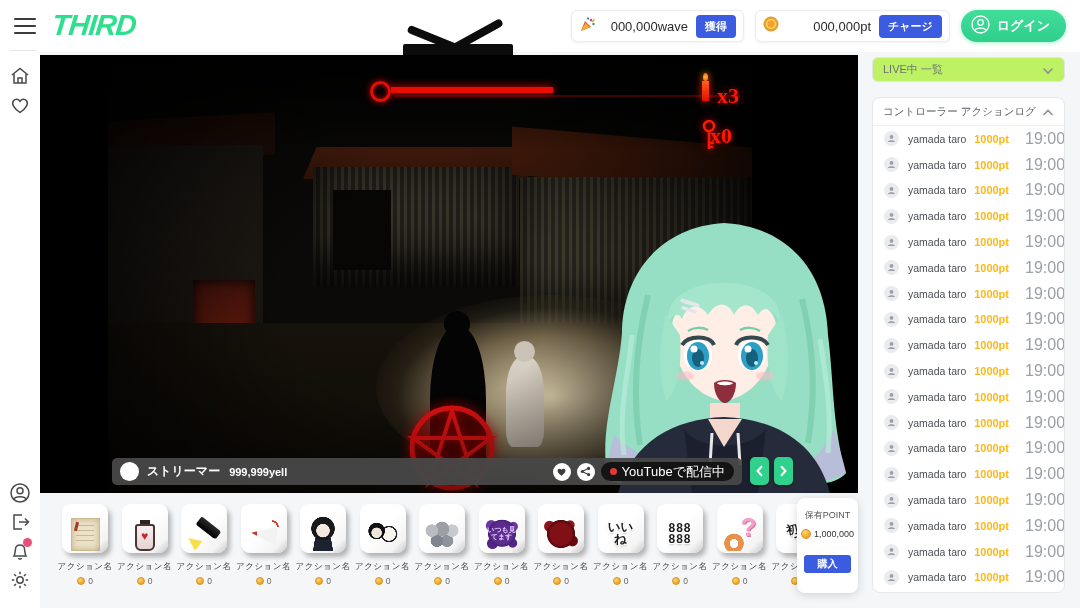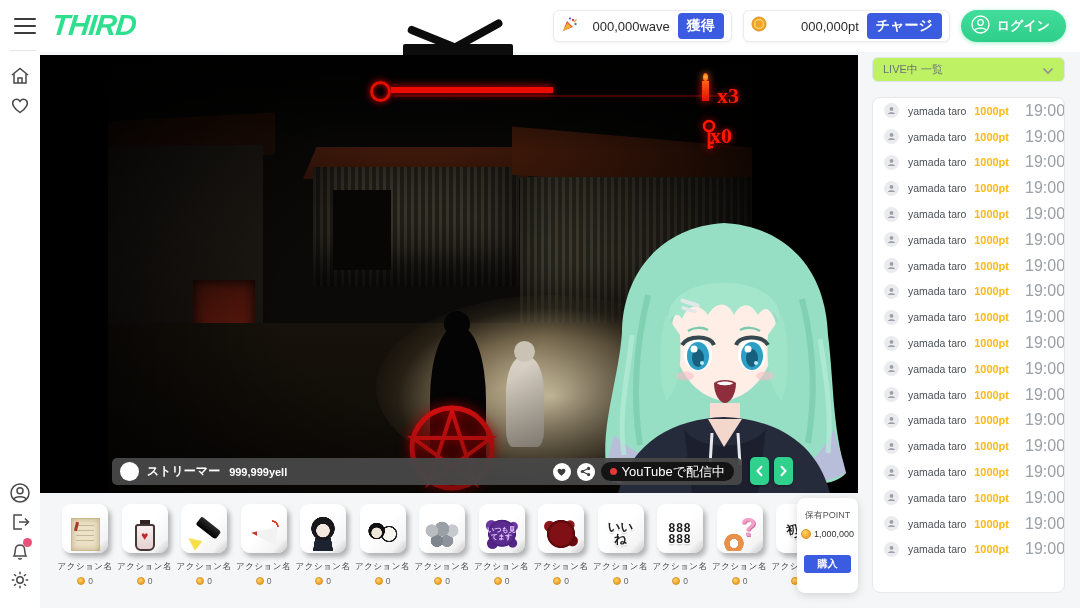--- a/index.html
+++ b/index.html
@@ -9,21 +9,21 @@
     -webkit-font-smoothing:antialiased;
   }
   
   .header{position:absolute;left:0;top:0;width:1080px;height:52px;background:#fff;z-index:1;}
   .hamburger{position:absolute;left:14px;top:18px;width:22px;height:16px;display:flex;flex-direction:column;justify-content:space-between;cursor:pointer;}
   .hamburger span{display:block;height:2.4px;background:#3c3c3c;border-radius:2px;}
   .logo{position:absolute;left:52px;top:9px;font-size:29px;font-weight:bold;font-style:italic;color:#2ee08e;letter-spacing:-1px;transform:skewX(-6deg);}
   .header-right{position:absolute;right:14px;top:10px;height:32px;display:flex;align-items:center;gap:11px;}
   .balance-pill{height:30px;background:#fff;border:1px solid #ececec;border-radius:6px;box-shadow:0 1px 3px rgba(0,0,0,.06);display:flex;align-items:center;padding:0 7px;gap:8px;}
   .balance-val{font-size:13px;color:#2b2b2b;min-width:84px;text-align:right;}
-  .mini-btn{background:#3b5ce0;color:#fff;font-size:14px;border:none;border-radius:4px;padding:4px 9px;font-weight:bold;cursor:pointer;white-space:nowrap;}
+  .mini-btn{background:#3b5ce0;color:#fff;font-size:11px;border:none;border-radius:4px;padding:4px 9px;font-weight:bold;cursor:pointer;white-space:nowrap;}
   .login-btn{height:32px;background:linear-gradient(180deg,#42dd9b,#2fce8b);border:none;border-radius:16px;color:#fff;font-size:13px;font-weight:bold;display:flex;align-items:center;gap:7px;padding:0 16px 0 10px;cursor:pointer;box-shadow:0 1px 4px rgba(46,224,142,.45);}
   
   .rail{position:absolute;left:0;top:52px;width:40px;bottom:0;background:#fff;z-index:1;}
   .rail-divider{position:absolute;left:10px;top:-2px;width:26px;height:1px;background:#e3e5e8;}
   .rail-icon{position:absolute;left:9px;width:22px;height:22px;cursor:pointer;}
   .rail-icon svg{width:22px;height:22px;}
   .badge-dot{position:absolute;right:-1px;top:-2px;width:9px;height:9px;border-radius:50%;background:#e8517a;}
   
   .tv{position:absolute;left:40px;top:55px;width:818px;height:438px;background:#000;z-index:2;}
   .antenna-bar{position:absolute;left:363px;top:-11px;width:110px;height:13px;background:#0c0c0c;border-radius:2px;}
@@ -341,20 +341,28 @@
 <div class="live-dd">
   <span class="live-dd-label">LIVE中 一覧</span>
   <span class="dd-chev">
     <svg width="12" height="8" viewBox="0 0 12 8" fill="none" stroke="#8a9097" stroke-width="1.6">
         <path d="M1.5,1.5 L6,6 L10.5,1.5"></path>
       </svg>
   </span>
 </div>
 
 <div class="log-card">
+  <div class="log-head">
+    <span class="log-title">コントローラー アクションログ</span>
+    <span class="dd-chev">
+      <svg width="12" height="8" viewBox="0 0 12 8" fill="none" stroke="#8a9097" stroke-width="1.6">
+          <path d="M1.5,6 L6,1.5 L10.5,6"></path>
+        </svg>
+    </span>
+  </div>
   <div class="log-list">
 
       <div class="log-row">
         <span class="log-avatar">
           <svg width="9" height="9" viewBox="0 0 10 10" fill="#9aa0a6">
             <circle cx="5" cy="3.2" r="2.1"></circle>
             <path d="M1,9 C1.6,6.4 8.4,6.4 9,9 Z"></path>
           </svg>
         </span>
         <span class="log-name">yamada taro</span>

